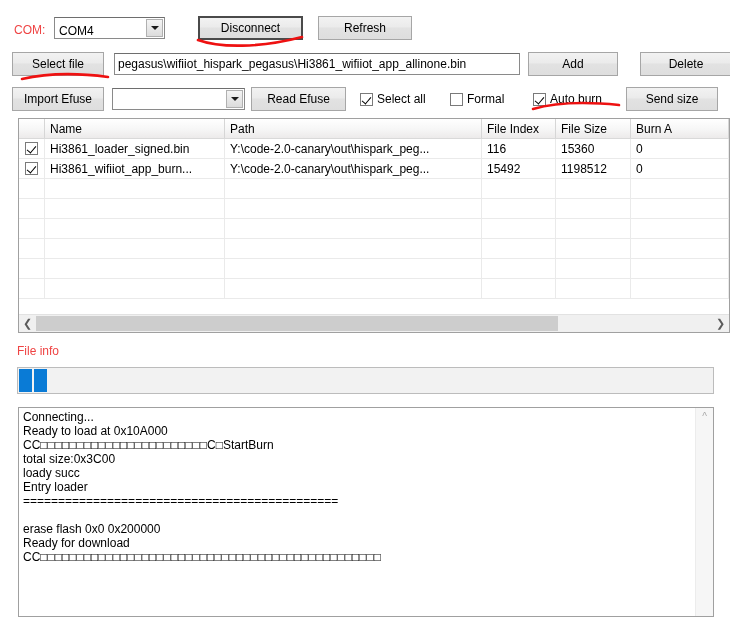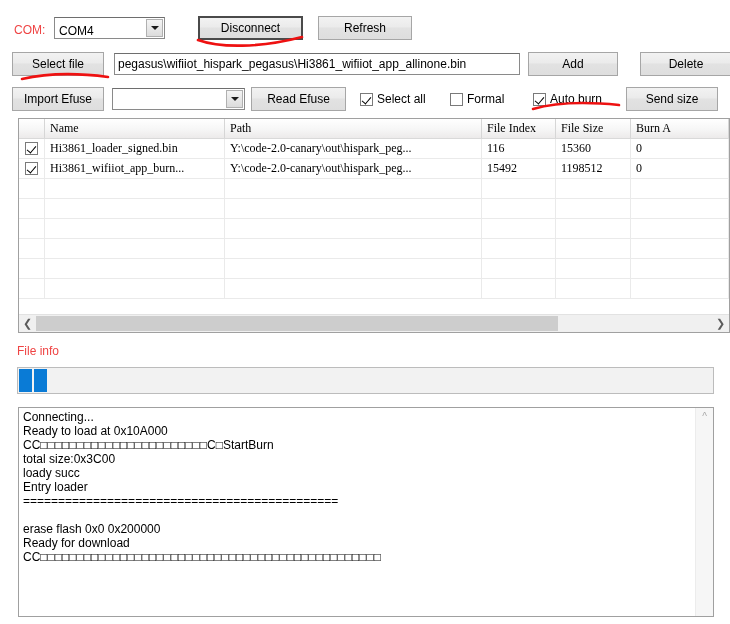--- a/index.html
+++ b/index.html
@@ -295,21 +295,21 @@
     <span>Formal</span>
   </div>
 
   <div class="chk-wrap" style="left:533px; top:92px;">
     <span class="chk checked"></span>
     <span>Auto burn</span>
   </div>
 
   <div class="btn" style="left:626px; top:87px; width:92px; height:24px;">Send size</div>
 
-  <div class="listview" style="left:18px; top:118px; width:712px; height:215px;font-family:Liberation Serif, serif;">
+  <div class="listview" style="left:18px; top:118px; width:712px; height:215px;">
 
     <div class="lv-head">
       <div class="hc" style="width:26px;"></div>
       <div class="hc" style="width:180px;">Name</div>
       <div class="hc" style="width:257px;">Path</div>
       <div class="hc" style="width:74px;">File Index</div>
       <div class="hc" style="width:75px;">File Size</div>
       <div class="hc" style="width:98px;">Burn A</div>
     </div>
 

